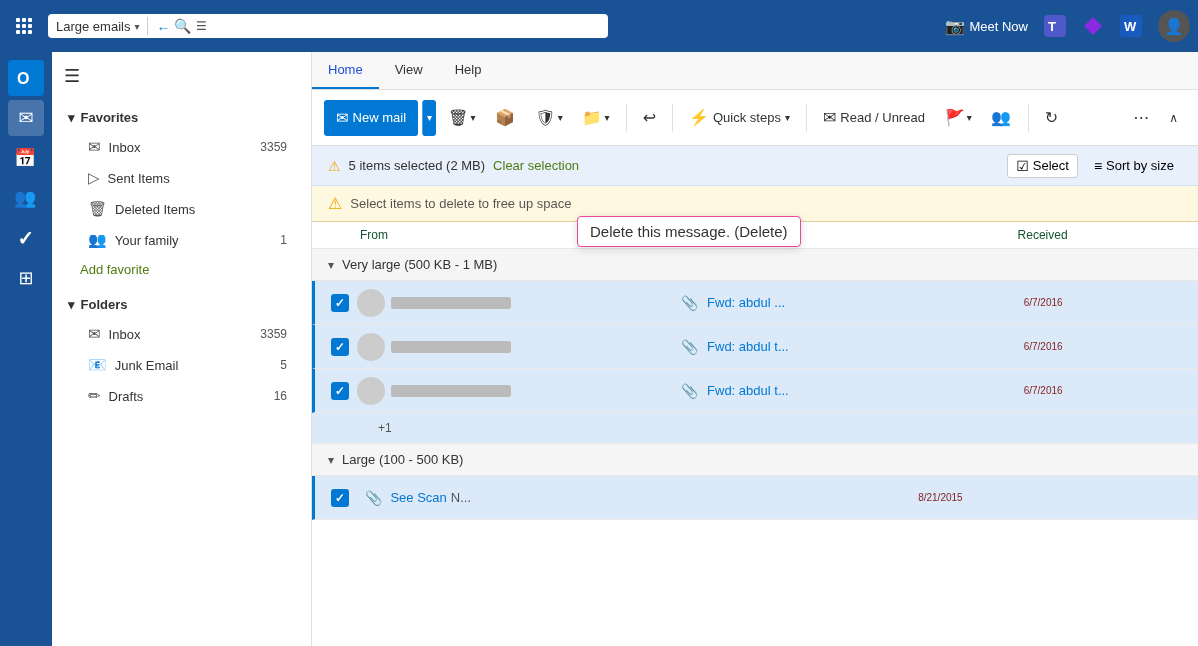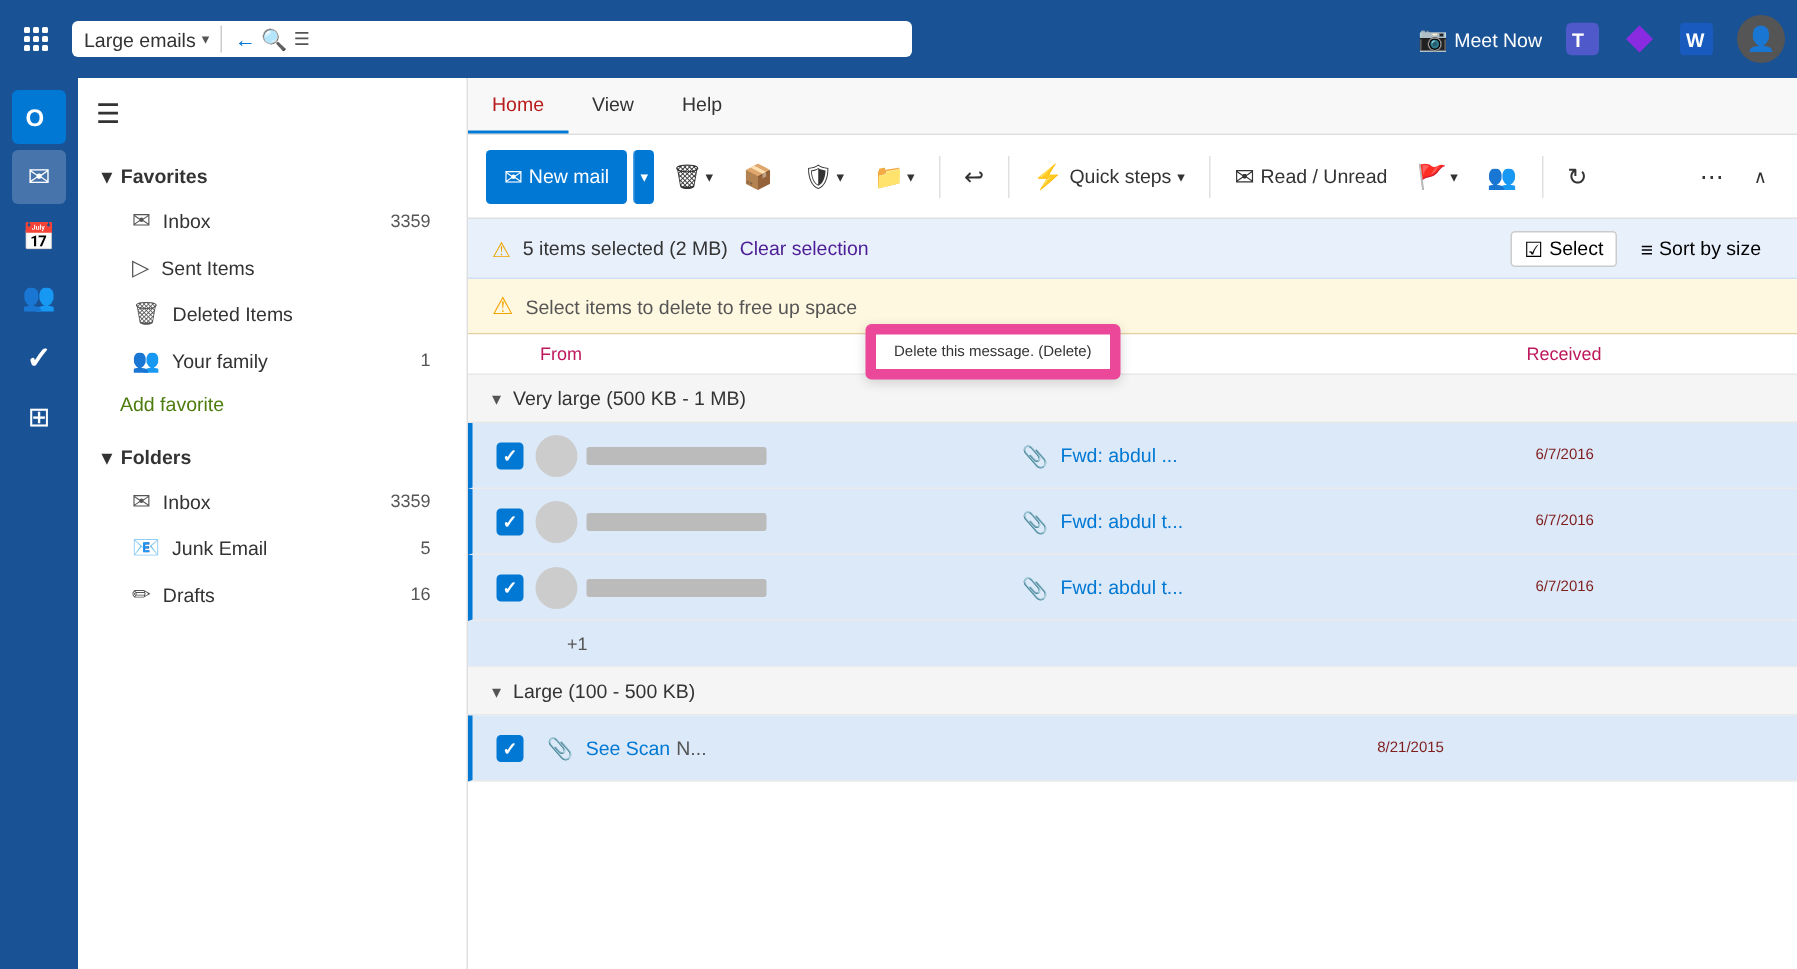--- a/index.html
+++ b/index.html
@@ -25,49 +25,49 @@
     .rail-icon.outlook { background: #0078d4; color: white; font-size: 14px; font-weight: bold; border-radius: 4px; }
 
     
     .sidebar { width: 260px; background: white; display: flex; flex-direction: column; border-right: 1px solid #e0e0e0; flex-shrink: 0; overflow-y: auto; }
     .sidebar-header { display: flex; align-items: center; padding: 8px 12px; height: 48px; }
     .hamburger { font-size: 18px; cursor: pointer; color: #333; margin-right: 12px; }
 
     
     .nav-tabs { display: flex; border-bottom: 1px solid #e0e0e0; background: #f8f8f8; }
     .nav-tab { padding: 10px 16px; cursor: pointer; font-size: 13px; color: #333; border-bottom: 2px solid transparent; }
-    .nav-tab.active { color: #b91c1c; border-bottom: 2px solid #0078d4; font-weight: 500; }
+    .nav-tab.active { color: #1d4ed8; border-bottom: 2px solid #0078d4; font-weight: 500; }
 
     
     .ribbon { background: white; border-bottom: 1px solid #e0e0e0; padding: 6px 12px; display: flex; align-items: center; gap: 4px; flex-shrink: 0; height: 56px; }
     .ribbon-btn { display: flex; align-items: center; gap: 4px; padding: 4px 8px; border: none; background: none; cursor: pointer; border-radius: 3px; font-size: 13px; color: #333; height: 36px; }
     .ribbon-btn.primary { background: #0078d4; color: white; border-radius: 3px; padding: 4px 12px; font-size: 13px; font-weight: 500; }
     .ribbon-separator { width: 1px; height: 28px; background: #e0e0e0; margin: 0 4px; }
     .ribbon-more { margin-left: auto; }
 
     
-    .tooltip { position: absolute; top: 164px; left: 265px; background: #fff; border: 7px solid #ec4899; border-radius: 4px; padding: 6px 12px; font-size: 10px; color: #333; box-shadow: 0 2px 8px rgba(0,0,0,0.15); z-index: 100; white-space: nowrap; }
+    .tooltip { position: absolute; top: 164px; left: 265px; background: #fff; border: 1px solid #ec4899; border-radius: 4px; padding: 6px 12px; font-size: 15px; color: #333; box-shadow: 0 2px 8px rgba(0,0,0,0.15); z-index: 100; white-space: nowrap; }
 
     
     .content-area { flex: 1; display: flex; flex-direction: column; overflow: hidden; background: #f3f3f3; }
 
     
     .selection-bar { display: flex; align-items: center; padding: 6px 16px; background: #e8f0fb; border-bottom: 1px solid #d0dff5; height: 40px; gap: 8px; flex-shrink: 0; }
     .selection-info { font-size: 13px; color: #333; display: flex; align-items: center; gap: 6px; }
-    .clear-link { color: #4c1d95; cursor: pointer; text-decoration: none; font-size: 13px; }
+    .clear-link { color: #4d7c0f; cursor: pointer; text-decoration: none; font-size: 13px; }
     .select-btn { display: flex; align-items: center; gap: 4px; padding: 3px 8px; border: 1px solid #ccc; border-radius: 3px; background: white; cursor: pointer; font-size: 13px; margin-left: auto; }
     .sort-btn { display: flex; align-items: center; gap: 4px; padding: 3px 8px; border: none; background: none; cursor: pointer; font-size: 13px; }
 
     
     .warning-bar { display: flex; align-items: center; padding: 8px 16px; background: #fff8e1; border-bottom: 1px solid #e0d0a0; gap: 8px; font-size: 13px; color: #555; flex-shrink: 0; }
     .warning-icon { color: #f0a500; font-size: 16px; }
 
     
     .email-list { flex: 1; overflow-y: auto; background: white; }
-    .col-header { display: flex; align-items: center; padding: 6px 16px; background: white; border-bottom: 1px solid #e8e8e8; font-size: 12px; color: #be185d; font-weight: 500; flex-shrink: 0; gap: 0; }
+    .col-header { display: flex; align-items: center; padding: 6px 16px; background: white; border-bottom: 1px solid #e8e8e8; font-size: 12px; color: #14532d; font-weight: 500; flex-shrink: 0; gap: 0; }
     .col-from { flex: 2; padding-left: 32px; }
     .col-subject { flex: 2; }
     .col-received { flex: 1; }
 
     .group-header { display: flex; align-items: center; padding: 8px 16px; background: #f5f5f5; border-bottom: 1px solid #e8e8e8; font-size: 13px; font-weight: 500; color: #333; gap: 8px; }
     .group-toggle { color: #555; cursor: pointer; font-size: 12px; }
 
     .email-row { display: flex; align-items: center; padding: 0 16px; height: 44px; border-bottom: 1px solid #ebebeb; cursor: pointer; background: #dce9f8; }
     .email-row.selected { background: #dce9f8; border-left: 3px solid #0078d4; }
     .email-row.kalki { background: #dce9f8; border-left: 3px solid #0078d4; }

